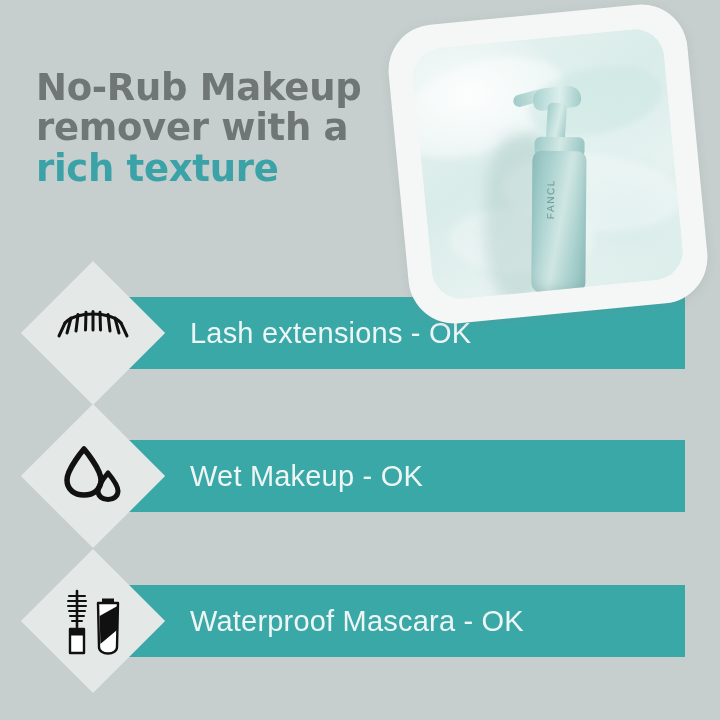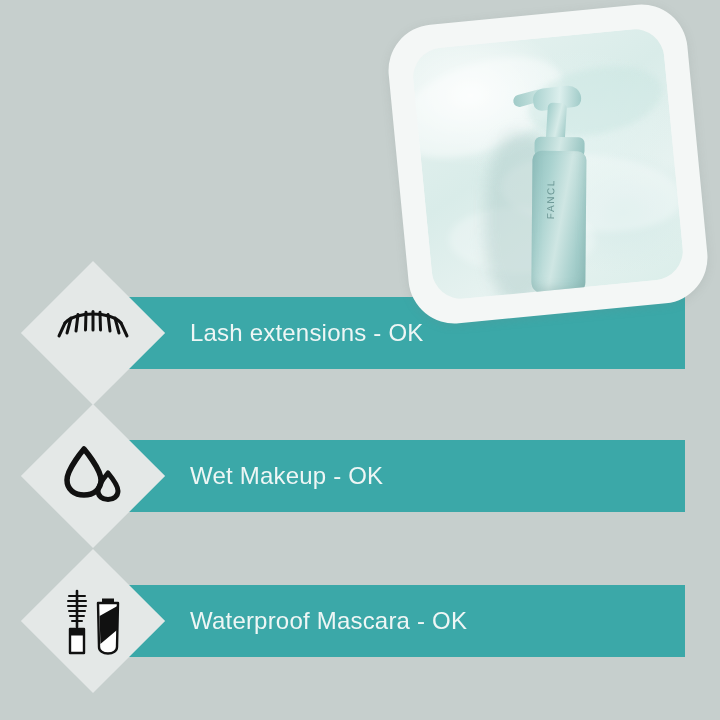--- a/index.html
+++ b/index.html
@@ -188,21 +188,21 @@
     background: #3ba8a8;
   }
   .feature-label {
     position: absolute;
     left: 190px;
     top: 0;
     height: 72px;
     display: flex;
     align-items: center;
     font-family: "Liberation Sans", sans-serif;
-    font-size: 24px;
+    font-size: 29px;
     color: #eef6f5;
     letter-spacing: 0.2px;
     white-space: nowrap;
     z-index: 3;
   }
   .feature-diamond {
     position: absolute;
     left: 42px;
     top: -15px;
     width: 102px;
@@ -225,20 +225,25 @@
   .feature-icon svg { display: block; }
 
   
   .product-card { z-index: 7; }
 </style>
 </head>
 <body>
 
 <div id="stage">
 
+  <div class="headline">
+    <span class="hl-line">No-Rub Makeup</span>
+    <span class="hl-line">remover with a</span>
+    <span class="hl-accent">rich texture</span>
+  </div>
 
   <div class="product-card">
     <div class="product-frame"></div>
     <div class="product-photo">
       <div class="gel-wave gel-w1"></div>
       <div class="gel-wave gel-w3"></div>
       <div class="gel-wave gel-w2"></div>
       <div class="gel-wave gel-w4"></div>
       <div class="bottle-shadow"></div>
       <div class="bottle">

